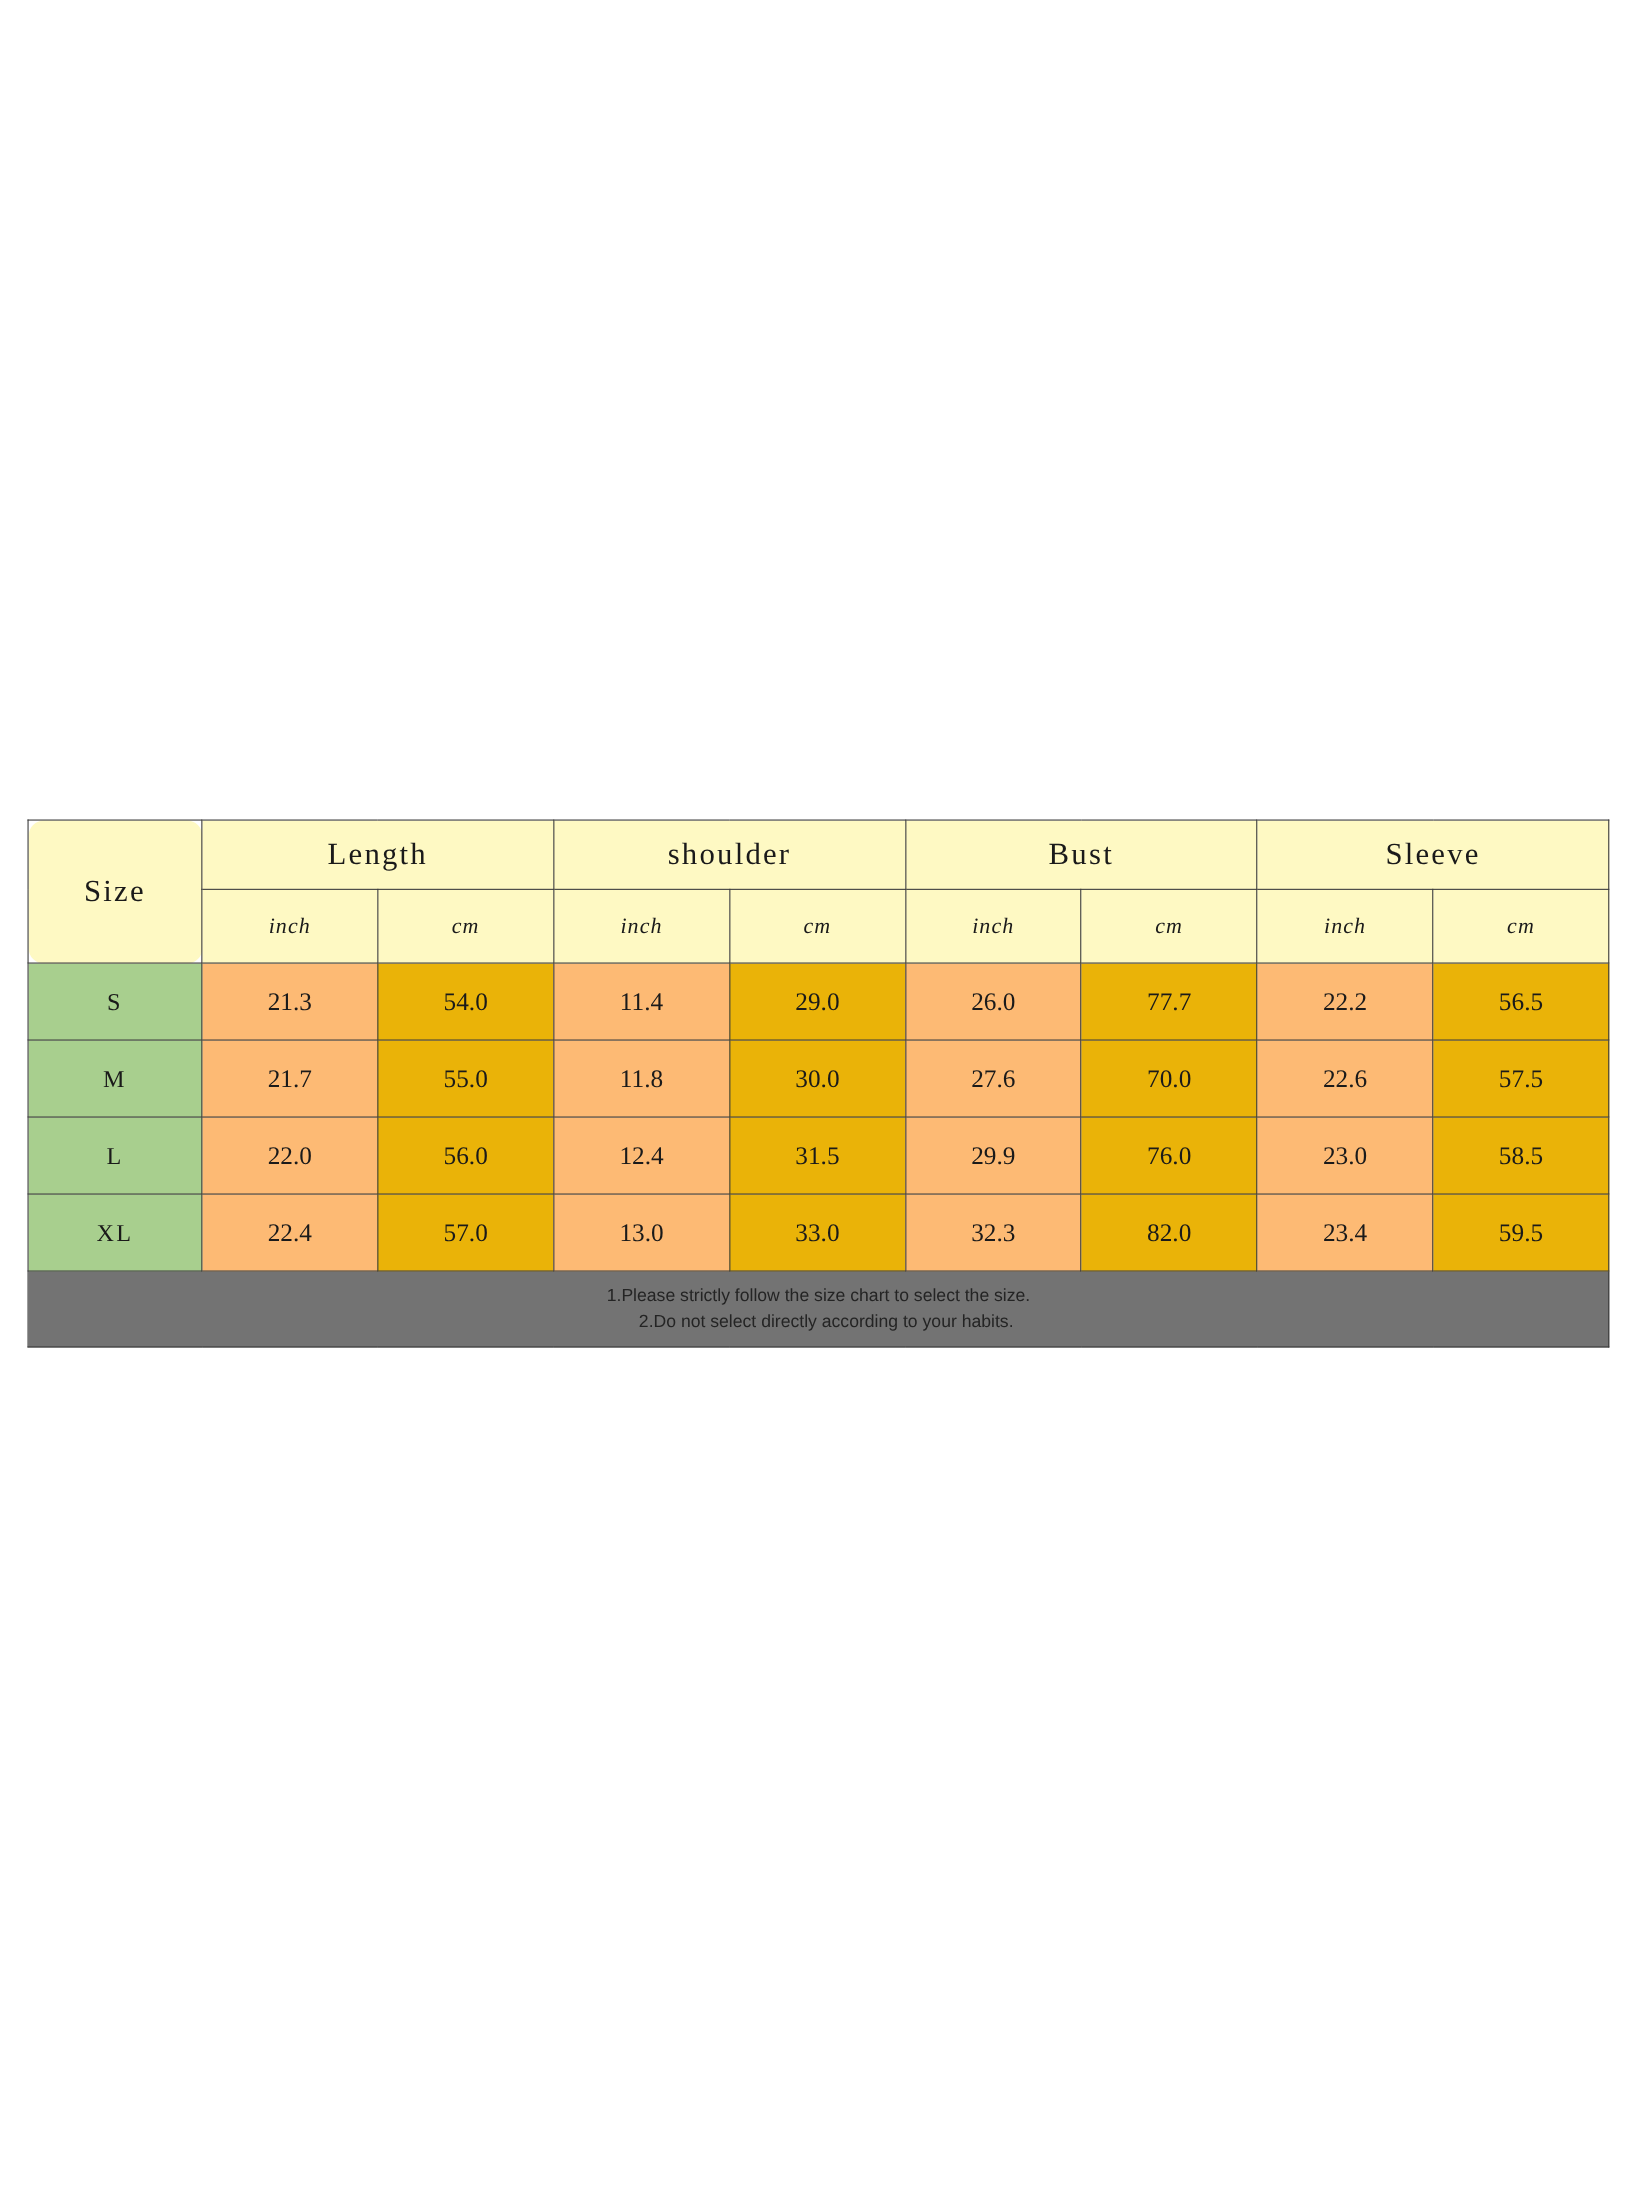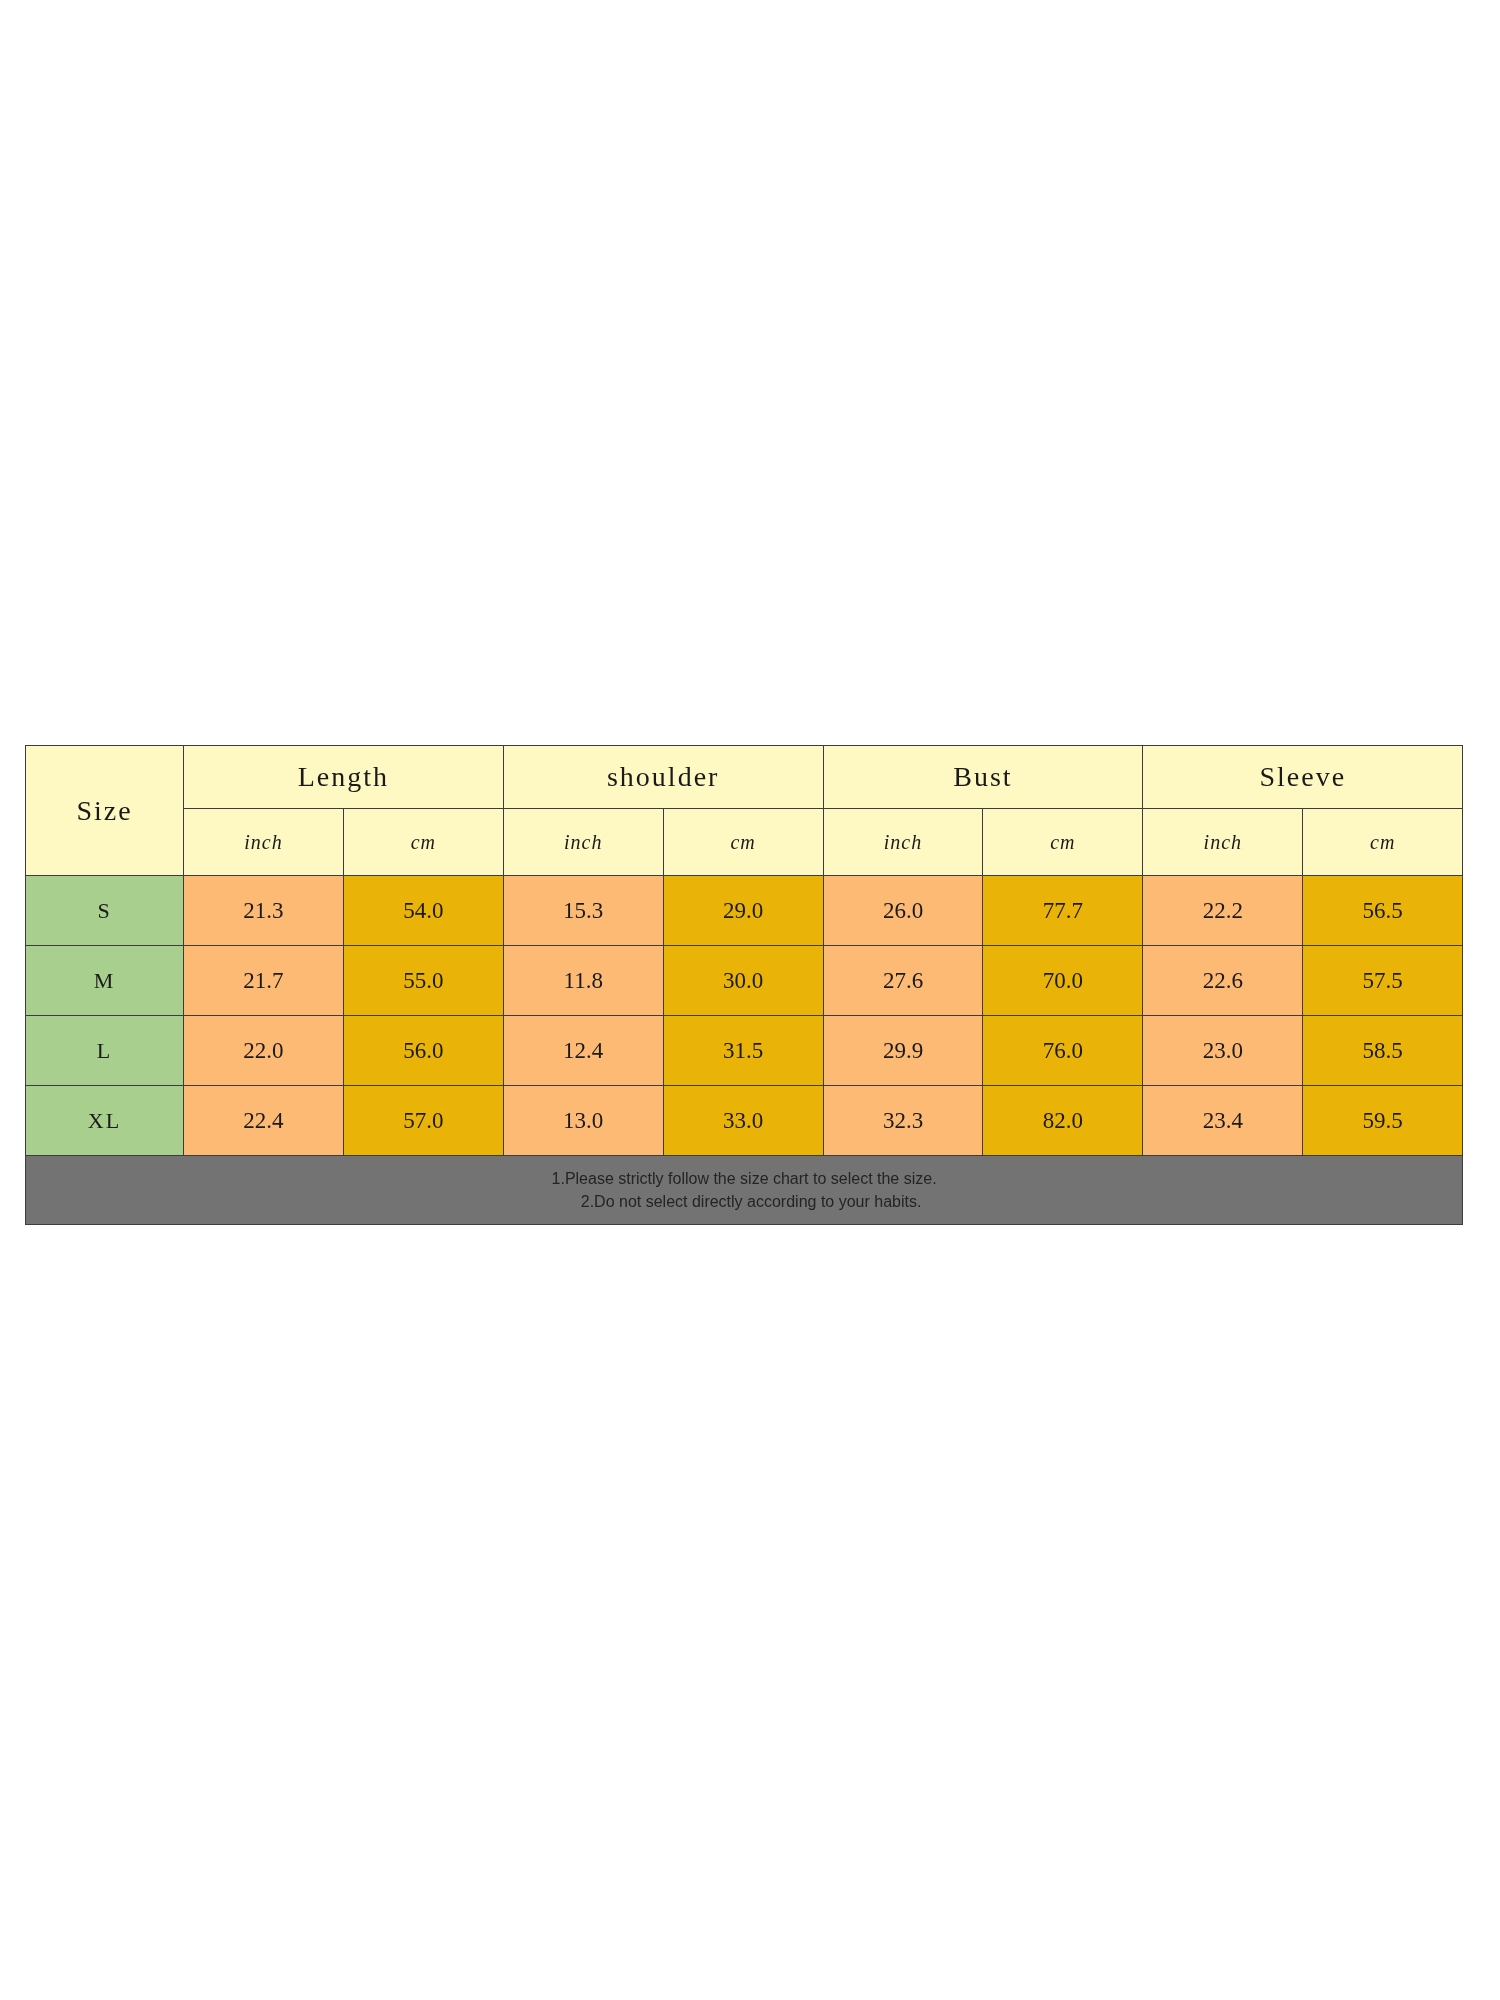--- a/index.html
+++ b/index.html
@@ -51,20 +51,21 @@
     letter-spacing: 2px;
     margin-top: 26px;
   }
   .hdr-group {
     height: 62px;
     font-size: 28px;
   }
   .hdr-size {
     height: 128px;
     font-size: 28px;
+    border-radius: 14px;
   }
   .hdr-unit {
     height: 66px;
     font-size: 20px;
     font-style: italic;
     letter-spacing: 1px;
   }
 
   
   tbody tr { height: 70px; }
@@ -132,21 +133,21 @@
         <th class="hdr hdr-unit">inch</th>
         <th class="hdr hdr-unit">cm</th>
       </tr>
     </thead>
 
     <tbody>
       <tr>
         <td class="size-cell">S</td>
         <td class="v-inch">21.3</td>
         <td class="v-cm">54.0</td>
-        <td class="v-inch">15.3</td>
+        <td class="v-inch">11.4</td>
         <td class="v-cm">29.0</td>
         <td class="v-inch">26.0</td>
         <td class="v-cm">77.7</td>
         <td class="v-inch">22.2</td>
         <td class="v-cm">56.5</td>
       </tr>
       <tr>
         <td class="size-cell">M</td>
         <td class="v-inch">21.7</td>
         <td class="v-cm">55.0</td>

